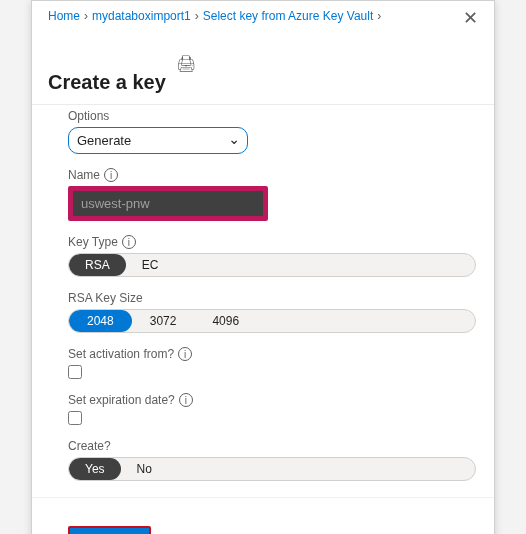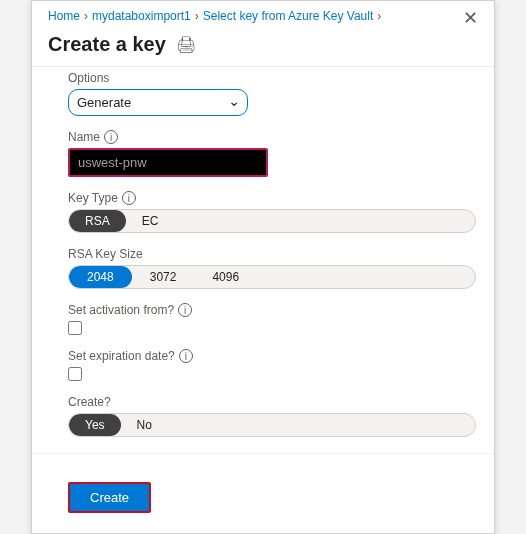--- a/index.html
+++ b/index.html
@@ -41,20 +41,21 @@
     .header {
       display: flex;
       align-items: center;
       padding: 6px 16px 10px 16px;
       gap: 10px;
     }
     .header-title {
       font-size: 20px;
       font-weight: 600;
       color: #201f1e;
+      margin-top: 38px;
     }
     .print-icon {
       color: #605e5c;
       font-size: 16px;
       cursor: pointer;
     }
     .close-btn {
       position: absolute;
       top: 8px;
       right: 16px;
@@ -119,25 +120,25 @@
       right: 8px;
       top: 50%;
       transform: translateY(-60%);
       color: #201f1e;
       pointer-events: none;
       font-size: 14px;
     }
     .text-input {
       width: 200px;
       padding: 5px 8px;
-      border: 2px solid #be185d;
+      border: 5px solid #be185d;
       border-radius: 2px;
       font-size: 13px;
       color: #a19f9d;
-      background: #000000;
+      background: #404040;
     }
     
     .toggle-group {
       display: inline-flex;
       border: 1px solid #d2d0ce;
       border-radius: 20px;
       overflow: hidden;
       background: #f3f2f1;
     }
     .toggle-option {

